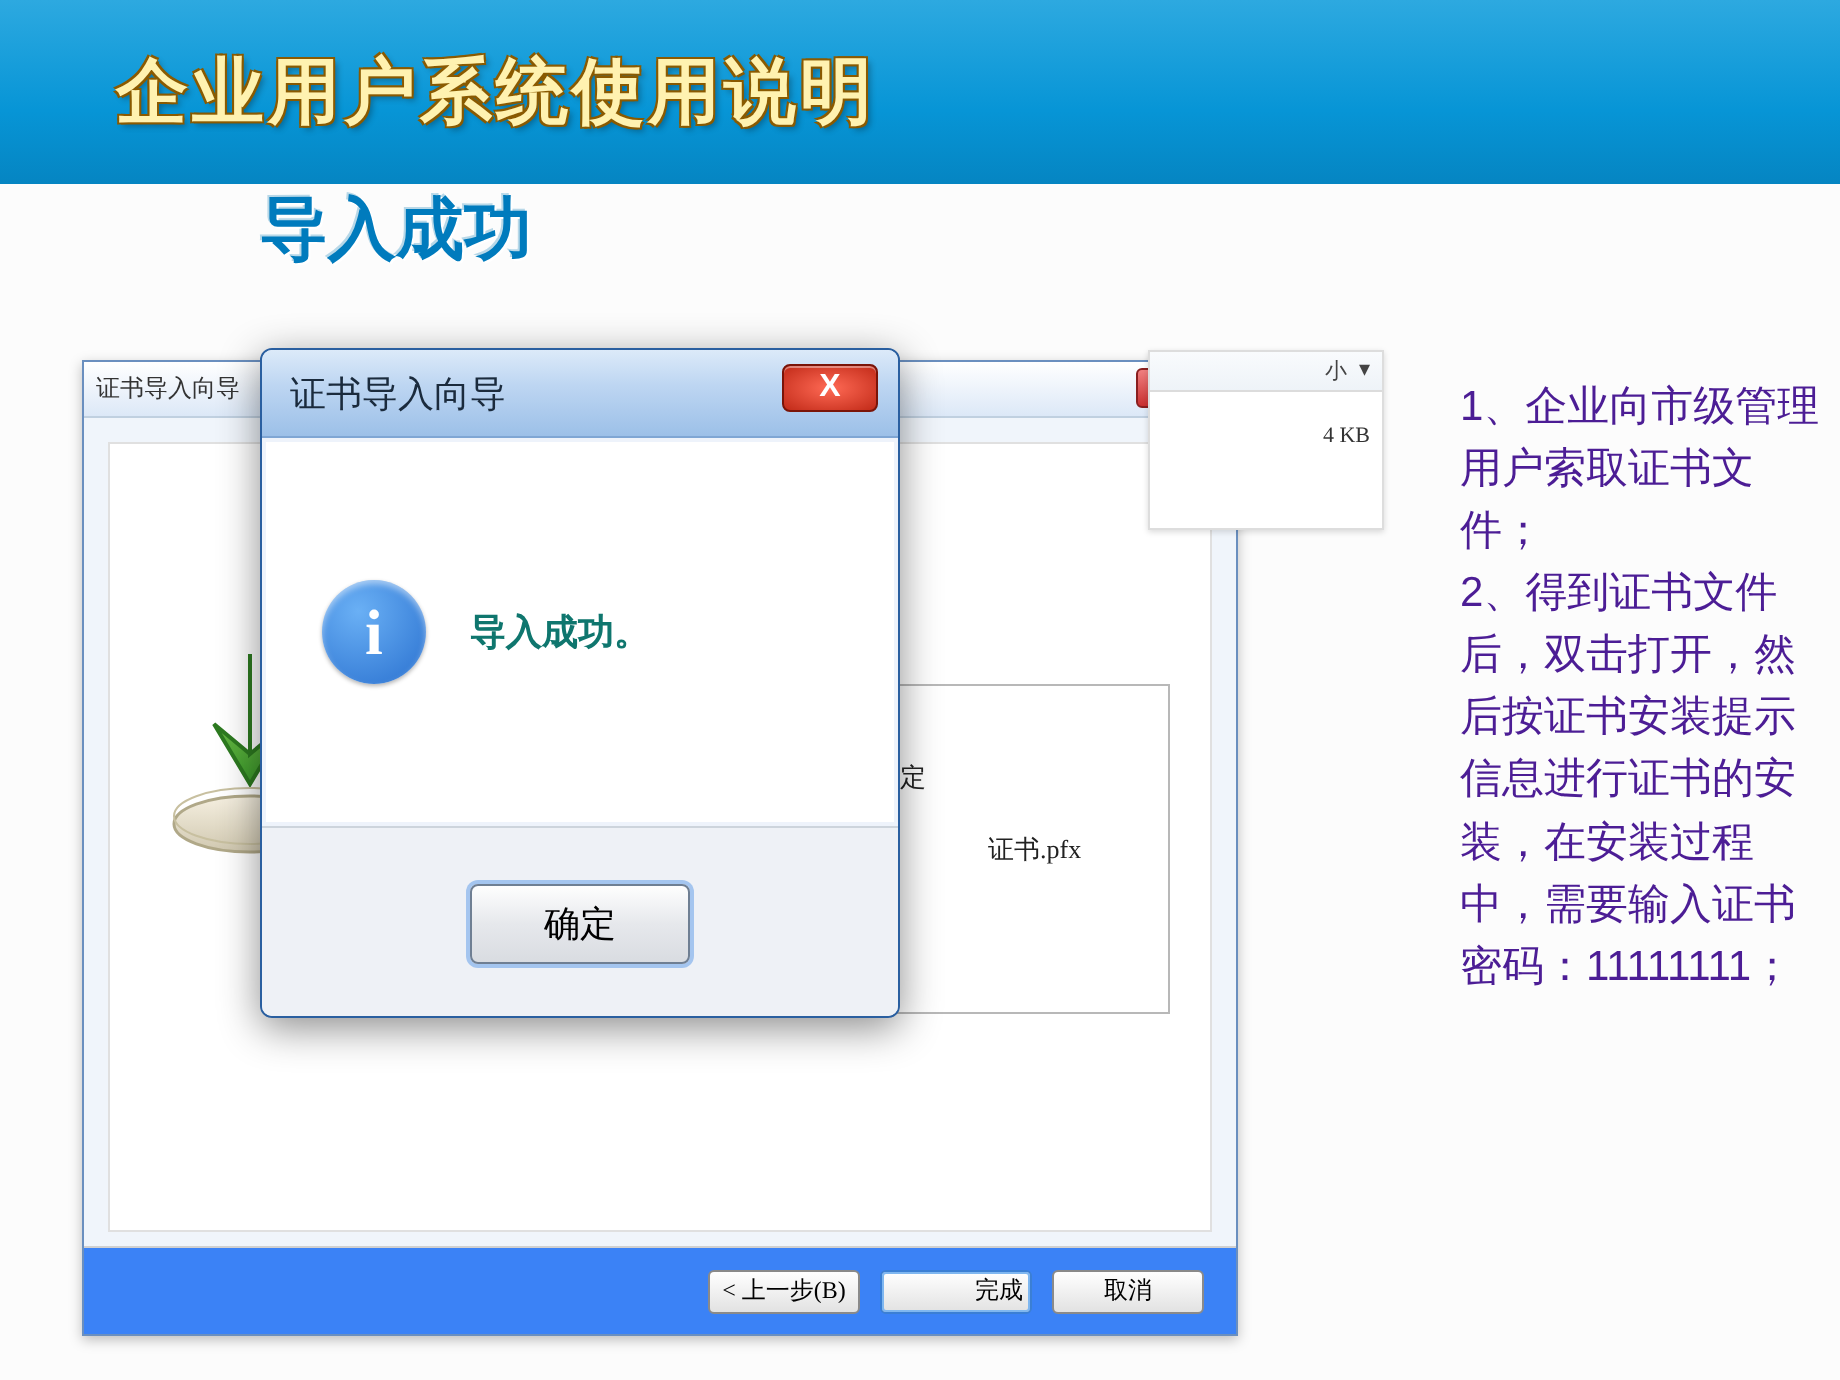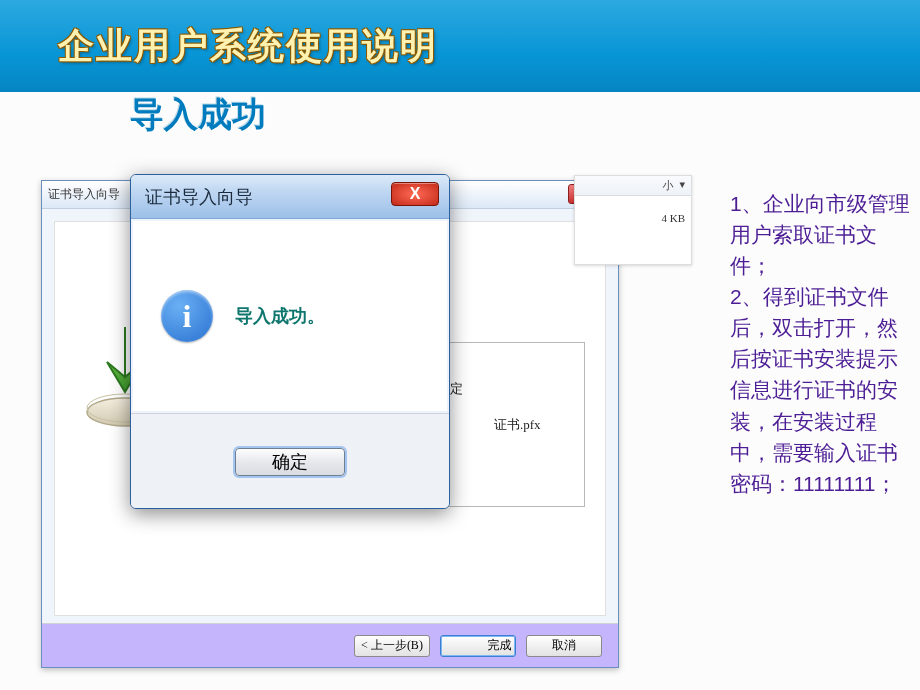--- a/index.html
+++ b/index.html
@@ -103,21 +103,21 @@
       position: absolute;
       left: 230px; top: 194px;
       font-size: 13px;
       color: #222;
       font-family: SimSun, serif;
     }
     .wiz-bottom-bar {
       position: absolute;
       left: 0; right: 0; bottom: 0;
       height: 44px;
-      background: #c4b5fd;
+      background: #3b82f6;
       border-top: 1px solid #d0d0d0;
       display: flex;
       align-items: center;
       justify-content: flex-end;
       gap: 10px;
       padding-right: 16px;
     }
     .wiz-btn {
       min-width: 76px;
       height: 22px;
@@ -231,21 +231,21 @@
     .dialog-btn-area {
       height: 96px;
       background: #eef1f6;
       border-top: 1px solid #cdd4dc;
       display: flex;
       align-items: center;
       justify-content: center;
     }
     .ok-btn {
       width: 110px;
-      height: 28px;
+      height: 40px;
       font-size: 18px;
       border: 1px solid #6f7f93;
       border-radius: 4px;
       background: linear-gradient(to bottom, #fefefe, #e6e8ec 50%, #d9dce1);
       display: flex; align-items: center; justify-content: center;
       cursor: pointer;
       box-shadow: 0 0 0 2px #a4c5ef;
     }
     .instructions {
       position: absolute;

